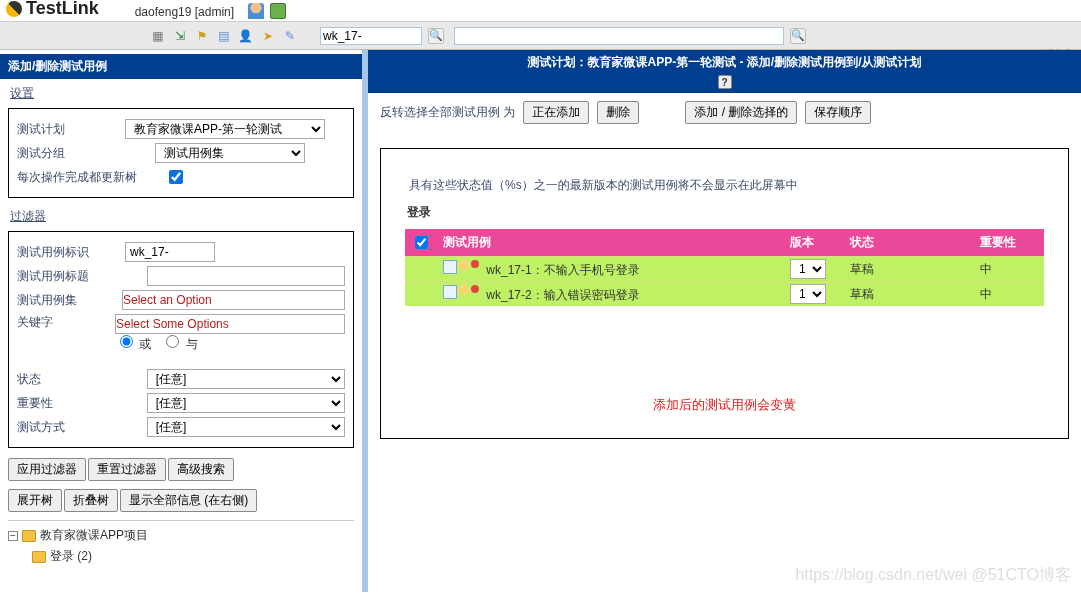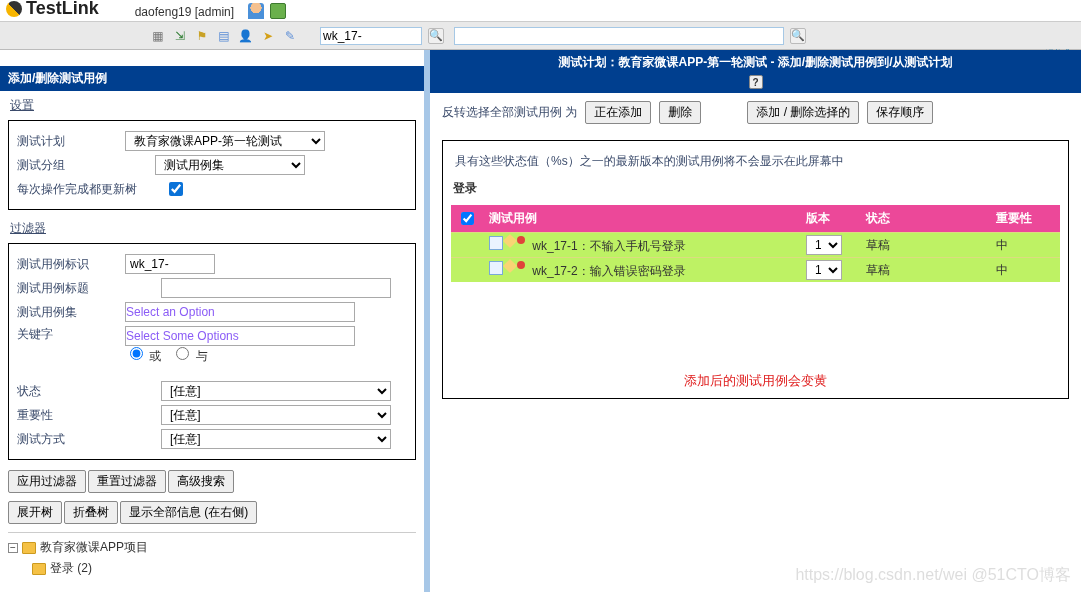--- a/index.html
+++ b/index.html
@@ -11,44 +11,44 @@
 .topicons { display:flex; gap:6px; margin-left:8px; }
 .icon { display:inline-block; width:16px; height:16px; }
 .toolbar2 { height:28px; display:flex; align-items:center; padding:3px 6px 3px 150px; background:#e9e9e9; border-bottom:1px solid #bbb; gap:6px; }
 .tbicon { width:16px; height:16px; display:inline-flex; align-items:center; justify-content:center; font-size:12px; color:#777; cursor:pointer; }
 .srchbox { height:18px; font-size:12px; border:1px solid #a6c8e5; background:#fff; }
 .srch1 { width:102px; }
 .srch2 { width:330px; margin-left:4px; }
 .mag { width:16px;height:16px; border:1px solid #bbb; background:#f0f0f0; display:inline-flex;align-items:center;justify-content:center; font-size:11px; color:#333; cursor:pointer; border-radius:2px; }
 .rightword { margin-left:auto; font-size:13px; color:#0369a1; padding-right:4px;margin-top:40px; }
 .columns { display:flex; height:calc(100vh - 52px); }
-.left { width:430px; border-right:6px solid #a7c7e7; padding:16px 0; overflow:hidden; }
+.left { width:368px; border-right:6px solid #a7c7e7; padding:4px 0; overflow:hidden; }
 .right { flex:1; background:#fff; padding:0; overflow:hidden; }
 .titlebar { background:#003f8f; color:#fff; font-size:12px; font-weight:bold; padding:4px 8px; }
 .titlebar-r { background:#003f8f; color:#fff; font-size:12px; font-weight:bold; padding:4px 8px; display:flex; align-items:center; gap:4px;flex-direction:column; }
 .help-icon { display:inline-flex; width:14px;height:14px;border:1px solid #888;border-radius:2px;align-items:center;justify-content:center;font-size:10px;color:#333;background:#eee; }
 .panel { border:1px solid #000; margin:6px 8px 10px 8px; padding:6px 8px; }
 .frow { display:flex; align-items:center; margin:4px 0; gap:8px; }
 .flabel { width:100px; color:#3b4b6b; }
 select, input[type=text] { font-size:12px; border:1px solid #a9a9a9; background:#fff; height:20px; padding:0 4px; }
 .sel-plan { width:200px; }
 .sel-group { width:150px; }
 .chk { width:14px; height:14px; accent-color:#0a72d8; }
 .wide { width:230px;margin-left:36px; }
-.multi { width:230px; height:20px; color:#8b5cf6; padding-top:2px; border:1px solid #a9a9a9; }
+.multi { width:230px; height:20px; color:#b91c1c; padding-top:2px; border:1px solid #a9a9a9; }
 .radios { display:flex; gap:10px; align-items:center; margin-top:-2px; }
 .btn { font-size:12px; padding:2px 8px; border:1px solid #888; background:#efefef; cursor:pointer; border-radius:2px; }
 .btnrow { display:flex; gap:2px; margin:0 8px 8px 8px; }
 .tree { margin:4px 8px; border-top:1px solid #ccc; padding-top:4px; }
 .tree-row { display:flex; align-items:center; gap:4px; padding:2px 0; }
 .folder { width:14px;height:12px;background:#f5c145;border:1px solid #cc9a1f;border-radius:1px; }
 .folder.closed { background:#f5c145; }
 .minus { width:10px;height:10px;border:1px solid #888;display:inline-flex;align-items:center;justify-content:center;font-size:10px;line-height:8px;color:#333; }
 .right-top { padding:8px 12px; display:flex; align-items:center; gap:8px; color:#3b4b6b; }
-.right-body { border:1px solid #000; margin:8px 12px; padding:8px; }
+.right-body { border:1px solid #000; margin:16px 12px; padding:24px; }
 .notice { color:#3b4b6b; margin:4px 0 10px 4px; }
 .subhead { font-weight:bold; color:#333; margin:2px 0 8px 2px; }
 .table { width:100%; border-collapse:collapse; }
 .table th { background:#ec4899; color:#fff; font-weight:bold; font-size:12px; text-align:left; padding:4px 6px; }
 .table td { background:#bef264; padding:2px 6px; border-top:1px solid #dcdc80; }
 .chkcell { width:20px; }
 .tcicons { display:inline-flex; gap:2px; margin-right:4px; }
 .sel-ver { width:36px; }
 .red { color:#e02020; text-align:center; margin-top:90px; font-size:13px; }
 .watermark { position:absolute; bottom:8px; right:10px; font-size:16px; color:rgba(120,120,120,0.25); }

